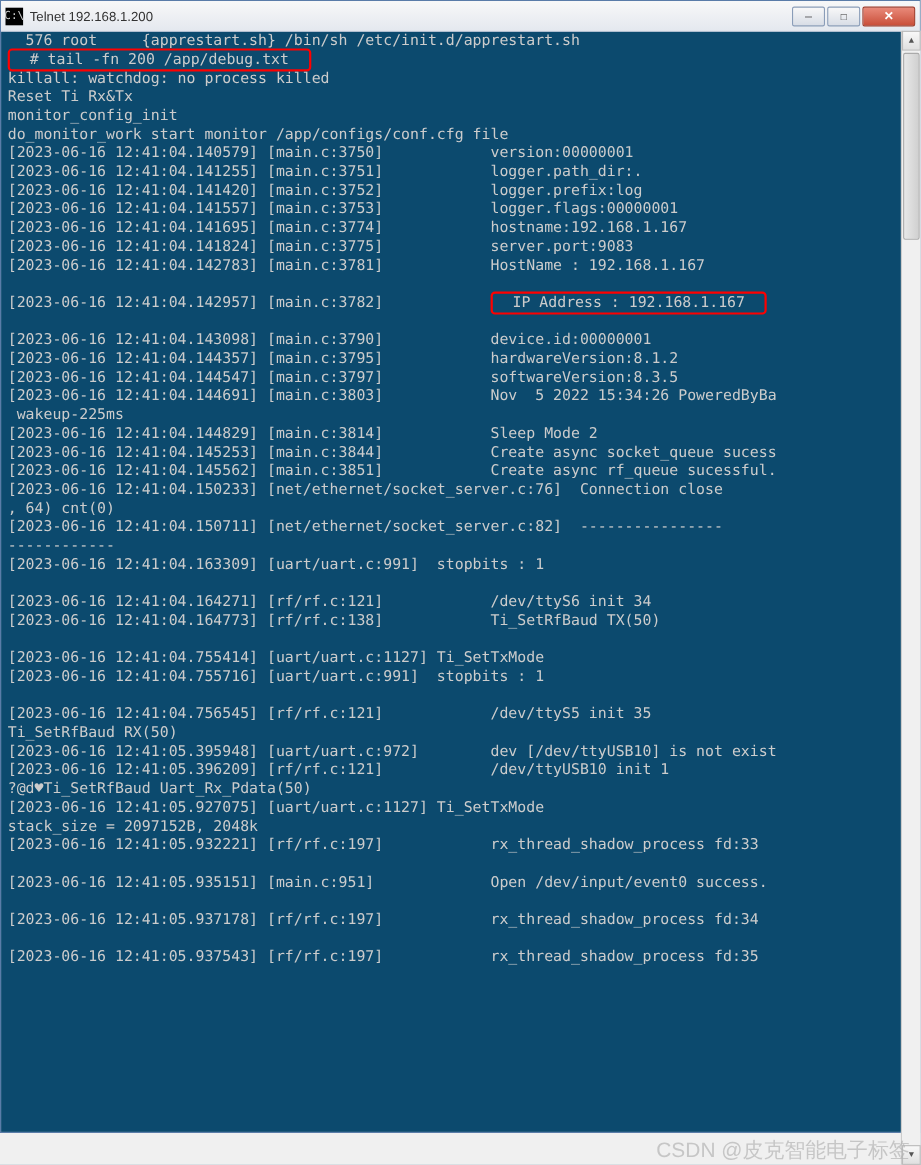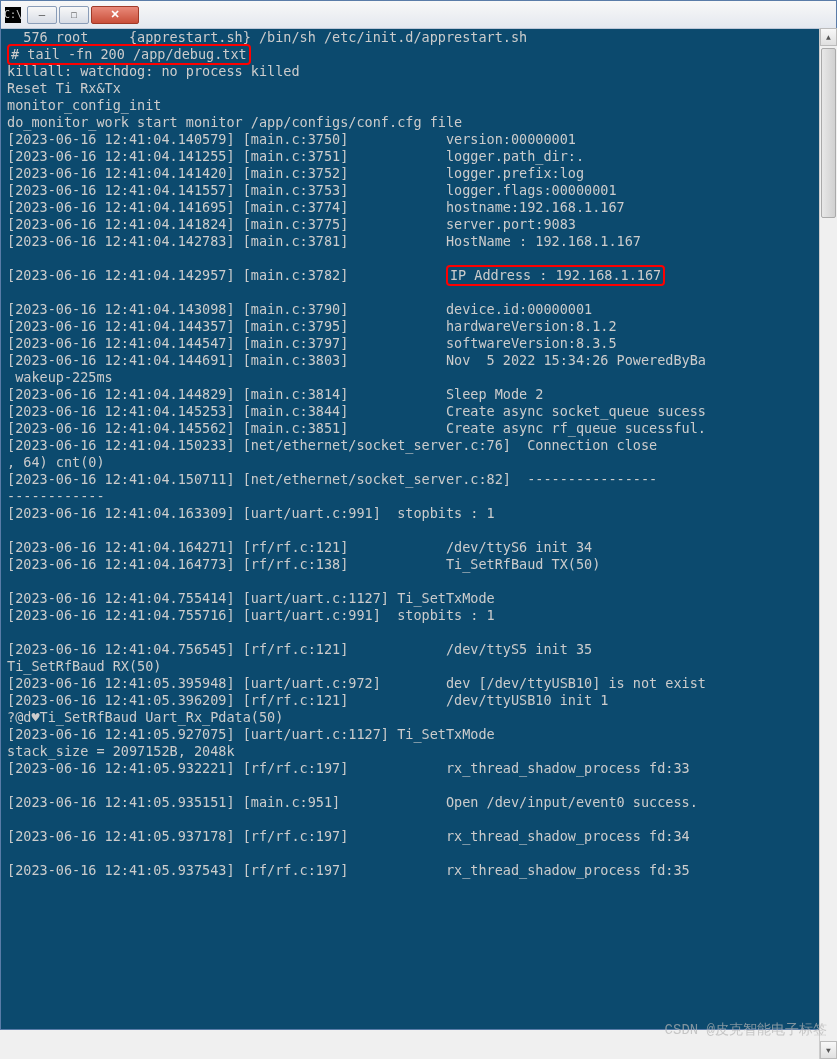--- a/index.html
+++ b/index.html
@@ -79,29 +79,29 @@
   white-space: pre;
   overflow: hidden;
   position: relative;
   font-family: Consolas, "Lucida Console", monospace;
 }
 .line { display: block; }
 .hl-red {
   border: 2px solid #ff0000;
   border-radius: 4px;
   display: inline-block;
-  padding: 0 2px;
+  padding: 0 18px;
   margin: -2px 0;
 }
 .watermark {
   position: absolute;
-  bottom: 20px;
+  bottom: 0;
   right: 10px;
-  font-family: Liberation Mono, monospace;
-  font-size: 14px;
+  font-family: Liberation Sans, sans-serif;
+  font-size: 19px;
   color: rgba(180,180,180,0.7);
 }
 .scrollbar-v {
   position: absolute;
   right: 0;
   top: 28px;
   bottom: 0;
   width: 18px;
   background: #f0f0f0;
   border-left: 1px solid #ccc;
@@ -126,20 +126,21 @@
   border: 1px solid #aaa;
   border-radius: 2px;
 }
 </style>
 </head>
 <body>
 
 <div class="window">
   <div class="titlebar">
     <div class="titlebar-icon">C:\</div>
+    <div class="titlebar-text">Telnet 192.168.1.200</div>
     <div class="win-buttons">
       <div class="win-btn">─</div>
       <div class="win-btn">□</div>
       <div class="win-btn close">✕</div>
     </div>
   </div>
 
   <div class="terminal" id="term"><span class="line">  576 root     {apprestart.sh} /bin/sh /etc/init.d/apprestart.sh</span><span class="line"><span class="hl-red"># tail -fn 200 /app/debug.txt</span></span><span class="line">killall: watchdog: no process killed</span><span class="line">Reset Ti Rx&amp;Tx</span><span class="line">monitor_config_init</span><span class="line">do_monitor_work start monitor /app/configs/conf.cfg file</span><span class="line">[2023-06-16 12:41:04.140579] [main.c:3750]            version:00000001</span><span class="line">[2023-06-16 12:41:04.141255] [main.c:3751]            logger.path_dir:.</span><span class="line">[2023-06-16 12:41:04.141420] [main.c:3752]            logger.prefix:log</span><span class="line">[2023-06-16 12:41:04.141557] [main.c:3753]            logger.flags:00000001</span><span class="line">[2023-06-16 12:41:04.141695] [main.c:3774]            hostname:192.168.1.167</span><span class="line">[2023-06-16 12:41:04.141824] [main.c:3775]            server.port:9083</span><span class="line">[2023-06-16 12:41:04.142783] [main.c:3781]            HostName : 192.168.1.167</span><span class="line"> </span><span class="line">[2023-06-16 12:41:04.142957] [main.c:3782]            <span class="hl-red">IP Address : 192.168.1.167</span></span><span class="line"> </span><span class="line">[2023-06-16 12:41:04.143098] [main.c:3790]            device.id:00000001</span><span class="line">[2023-06-16 12:41:04.144357] [main.c:3795]            hardwareVersion:8.1.2</span><span class="line">[2023-06-16 12:41:04.144547] [main.c:3797]            softwareVersion:8.3.5</span><span class="line">[2023-06-16 12:41:04.144691] [main.c:3803]            Nov  5 2022 15:34:26 PoweredByBa</span><span class="line"> wakeup-225ms</span><span class="line">[2023-06-16 12:41:04.144829] [main.c:3814]            Sleep Mode 2</span><span class="line">[2023-06-16 12:41:04.145253] [main.c:3844]            Create async socket_queue sucess</span><span class="line">[2023-06-16 12:41:04.145562] [main.c:3851]            Create async rf_queue sucessful.</span><span class="line">[2023-06-16 12:41:04.150233] [net/ethernet/socket_server.c:76]  Connection close</span><span class="line">, 64) cnt(0)</span><span class="line">[2023-06-16 12:41:04.150711] [net/ethernet/socket_server.c:82]  ----------------</span><span class="line">------------</span><span class="line">[2023-06-16 12:41:04.163309] [uart/uart.c:991]  stopbits : 1</span><span class="line"> </span><span class="line">[2023-06-16 12:41:04.164271] [rf/rf.c:121]            /dev/ttyS6 init 34</span><span class="line">[2023-06-16 12:41:04.164773] [rf/rf.c:138]            Ti_SetRfBaud TX(50)</span><span class="line"> </span><span class="line">[2023-06-16 12:41:04.755414] [uart/uart.c:1127] Ti_SetTxMode</span><span class="line">[2023-06-16 12:41:04.755716] [uart/uart.c:991]  stopbits : 1</span><span class="line"> </span><span class="line">[2023-06-16 12:41:04.756545] [rf/rf.c:121]            /dev/ttyS5 init 35</span><span class="line">Ti_SetRfBaud RX(50)</span><span class="line">[2023-06-16 12:41:05.395948] [uart/uart.c:972]        dev [/dev/ttyUSB10] is not exist</span><span class="line">[2023-06-16 12:41:05.396209] [rf/rf.c:121]            /dev/ttyUSB10 init 1</span><span class="line">?@d♥Ti_SetRfBaud Uart_Rx_Pdata(50)</span><span class="line">[2023-06-16 12:41:05.927075] [uart/uart.c:1127] Ti_SetTxMode</span><span class="line">stack_size = 2097152B, 2048k</span><span class="line">[2023-06-16 12:41:05.932221] [rf/rf.c:197]            rx_thread_shadow_process fd:33</span><span class="line"> </span><span class="line">[2023-06-16 12:41:05.935151] [main.c:951]             Open /dev/input/event0 success.</span><span class="line"> </span><span class="line">[2023-06-16 12:41:05.937178] [rf/rf.c:197]            rx_thread_shadow_process fd:34</span><span class="line"> </span><span class="line">[2023-06-16 12:41:05.937543] [rf/rf.c:197]            rx_thread_shadow_process fd:35</span></div>
 
   <div class="scrollbar-v">

